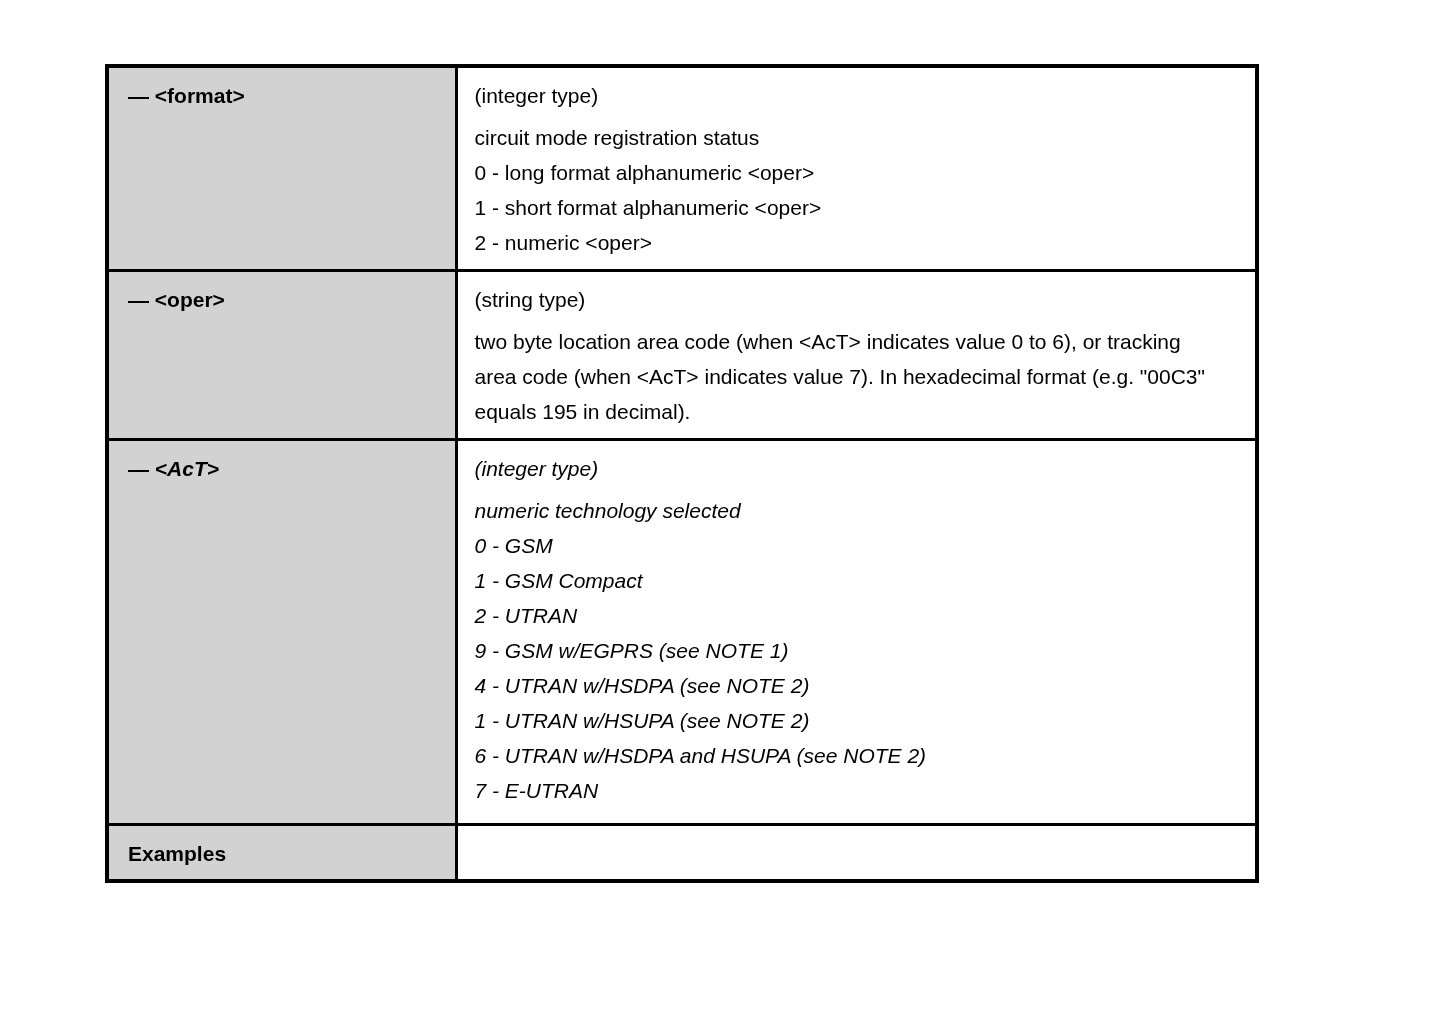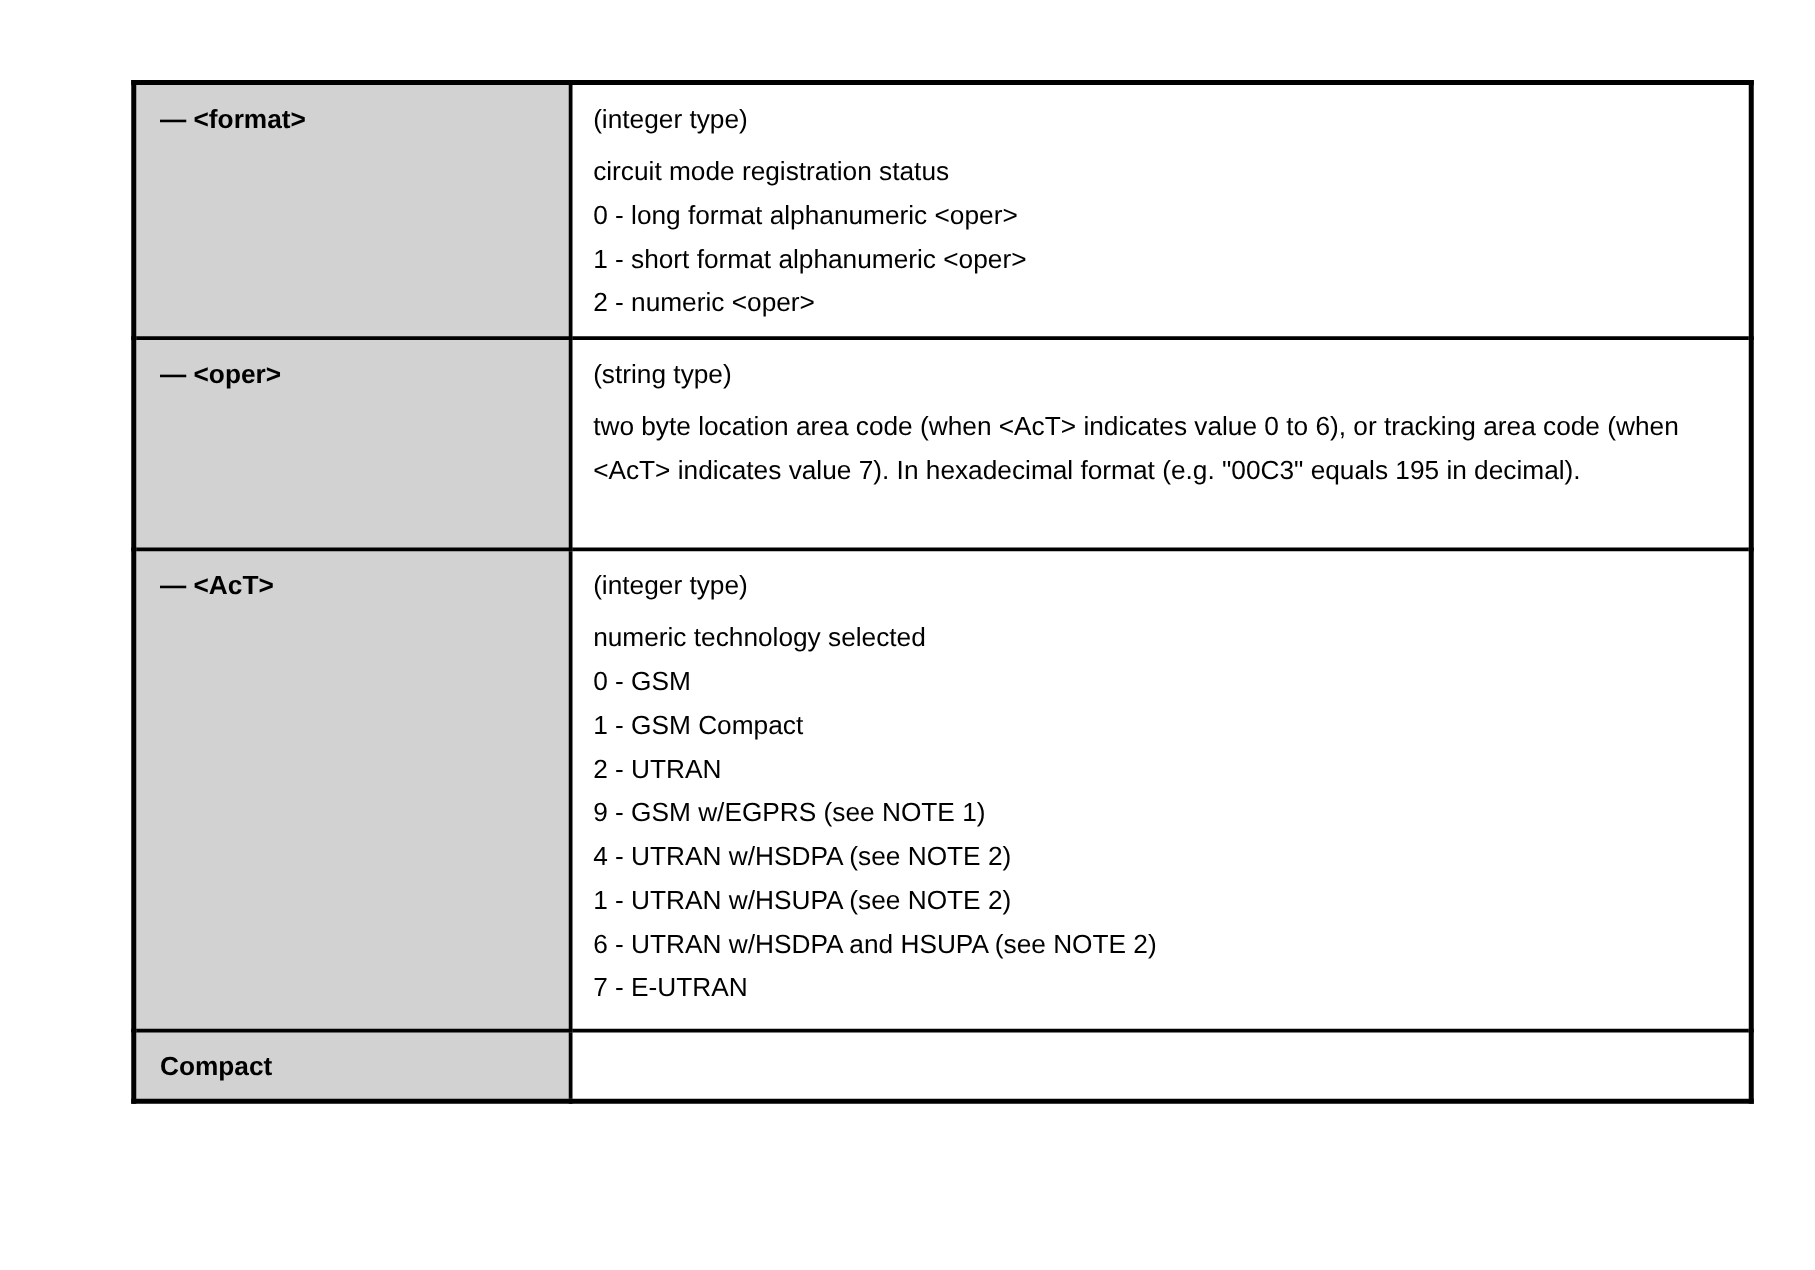--- a/index.html
+++ b/index.html
@@ -9,21 +9,21 @@
     background: #ffffff;
     font-family: "Liberation Sans", sans-serif;
     color: #000000;
     overflow: hidden;
     position: relative;
   }
   .doc-table {
     position: absolute;
     left: 105px;
     top: 64px;
-    width: 1298px;
+    width: 1154px;
     border-collapse: collapse;
     table-layout: fixed;
   }
   .doc-table td {
     border: 3px solid #000000;
     vertical-align: top;
   }
   .doc-table { border: 4px solid #000000; }
   td.param-cell {
     width: 349px;
@@ -37,21 +37,21 @@
     background: #ffffff;
     padding: 10px 40px 6px 17px;
     font-size: 21px;
     line-height: 35px;
   }
   .type-line { min-height: 0; }
   .lines-block { margin-top: 7px; }
   .value-line { line-height: 35px; }
   tr.row-format td { height: 204px; }
   tr.row-oper   td { height: 169px; }
-  tr.row-act    td { height: 385px; }
+  tr.row-act    td { height: 385px; font-style: italic; }
   tr.row-notes  td { height: 52px; }
   tr.row-examples td { height: 57px; }
 </style>
 </head>
 <body>
 
 <table class="doc-table">
   <tbody>
 
     <tr class="row-format">
@@ -97,19 +97,19 @@
             <div class="value-line">1 - UTRAN w/HSUPA (see NOTE 2)</div>
             <div class="value-line">6 - UTRAN w/HSDPA and HSUPA (see NOTE 2)</div>
             <div class="value-line">7 - E-UTRAN</div>
           </div>
       </td>
     </tr>
 
 
     <tr class="row-examples">
       <td class="param-cell">
-        <span>Compact</span>
+        <span>Examples</span>
       </td>
       <td class="value-cell"></td>
     </tr>
 
   </tbody>
 </table>
 
 </body></html>

